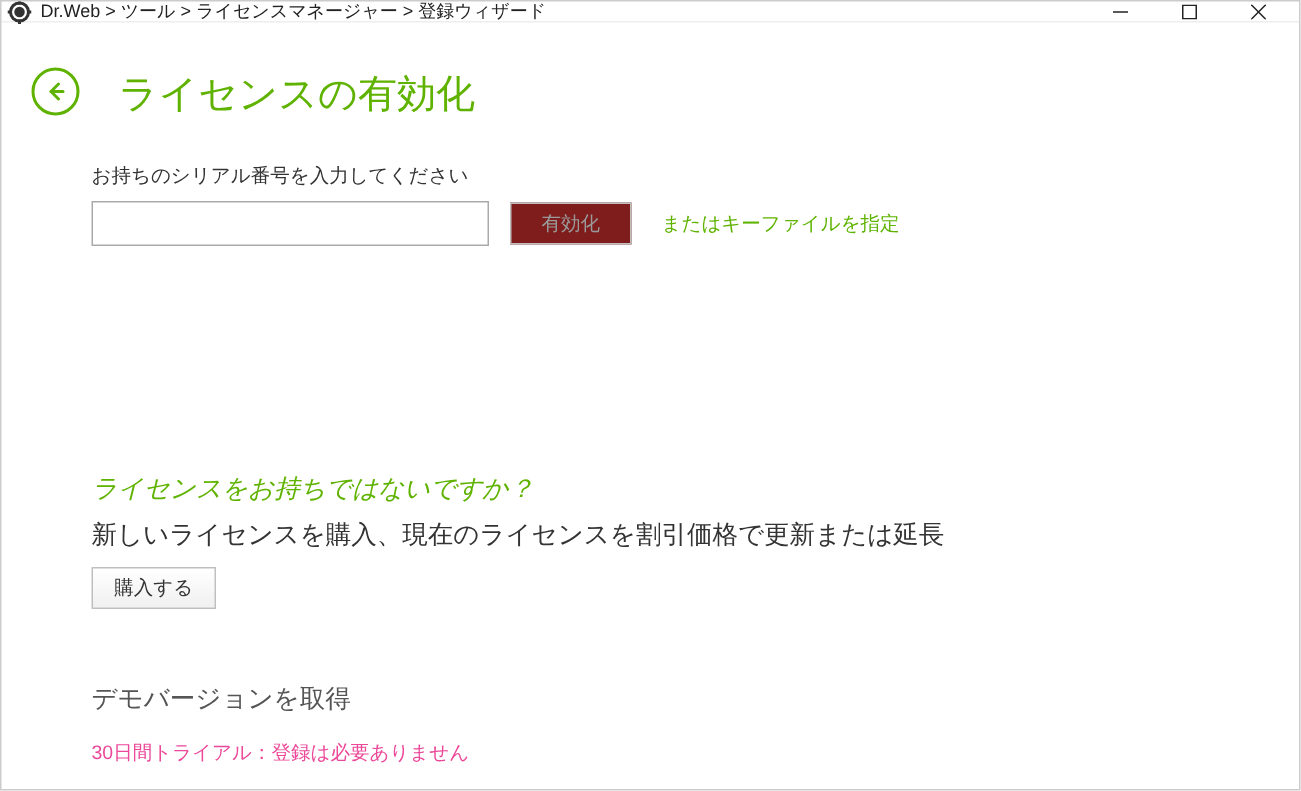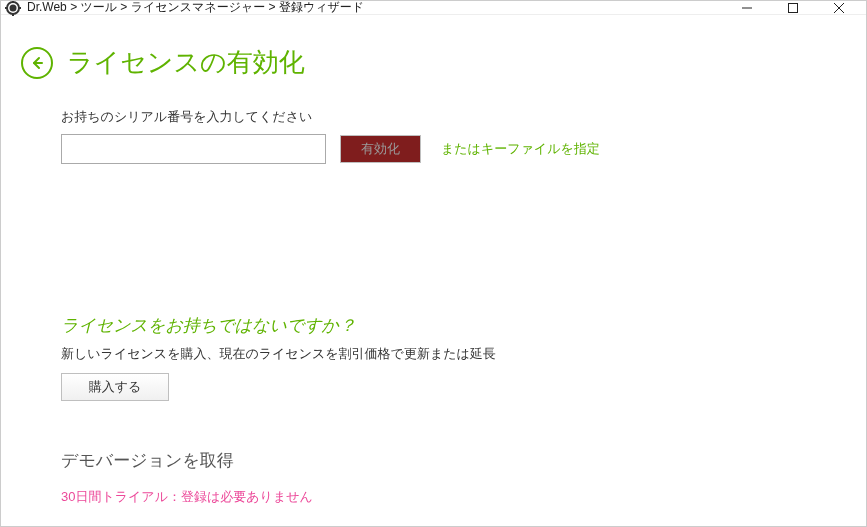--- a/index.html
+++ b/index.html
@@ -35,22 +35,22 @@
       display: flex;
       align-items: center;
       justify-content: center;
       color: #222;
     }
     .content {
       padding: 30px 20px 20px 20px;
     }
     .header-row {
       display: flex;
-      align-items: center;
-      gap: 14px;
+      align-items: flex-start;
+      gap: 26px;
       margin-bottom: 28px;
     }
     .back-circle {
       width: 32px;
       height: 32px;
       border: 2px solid #5fb300;
       border-radius: 50%;
       display: flex;
       align-items: center;
       justify-content: center;
@@ -96,26 +96,26 @@
       cursor: pointer;
       margin-left: 6px;
     }
     .sub-heading-green {
       color: #5fb300;
       font-size: 17px;
       margin-bottom: 8px;
       font-style: italic;
     }
     .sub-desc {
-      font-size: 13px;
+      font-size: 17px;
       color: #333;
       margin-bottom: 10px;
     }
     .buy-btn {
-      width: 108px;
+      width: 83px;
       height: 28px;
       border: 1px solid #bfbfbf;
       background: linear-gradient(#fff, #f0f0f0);
       color: #333;
       font-size: 13px;
       margin-bottom: 48px;
     }
     .demo-heading {
       font-size: 17px;
       color: #555;

